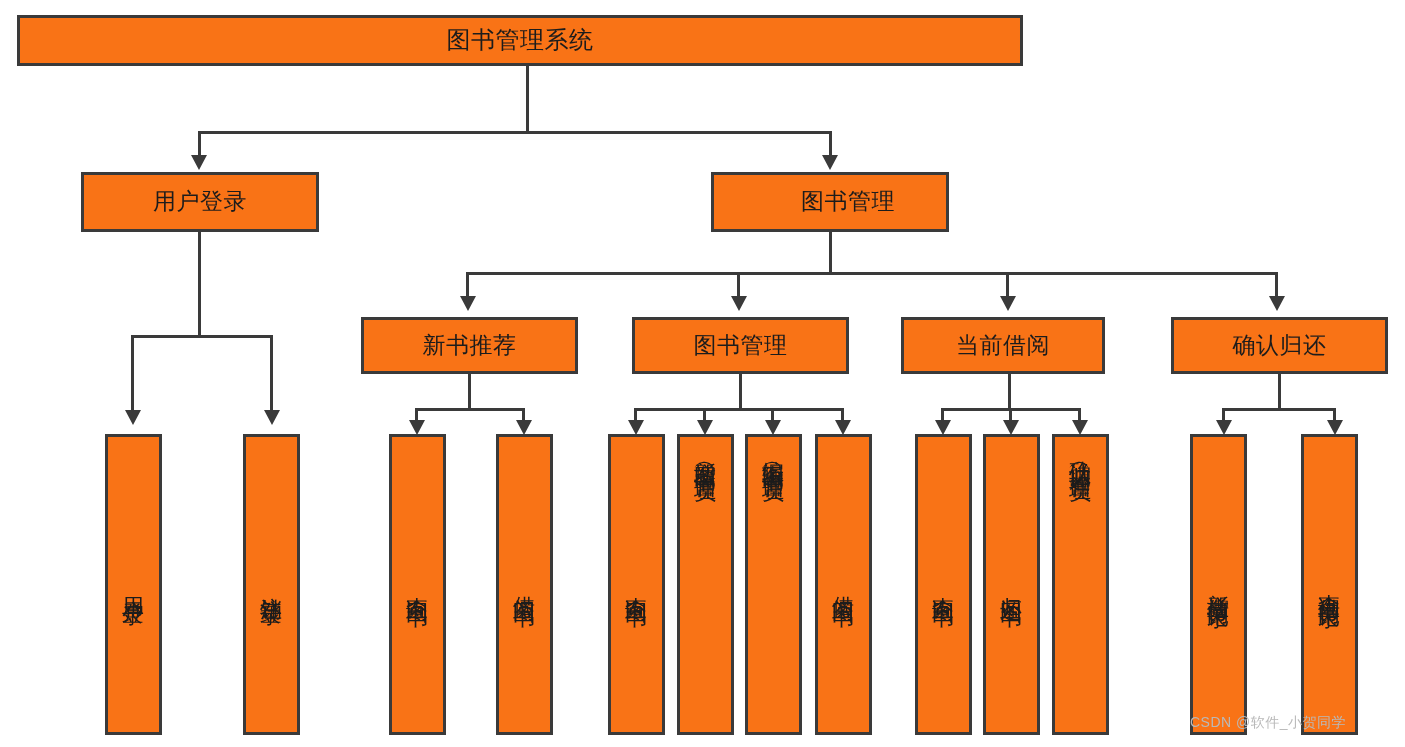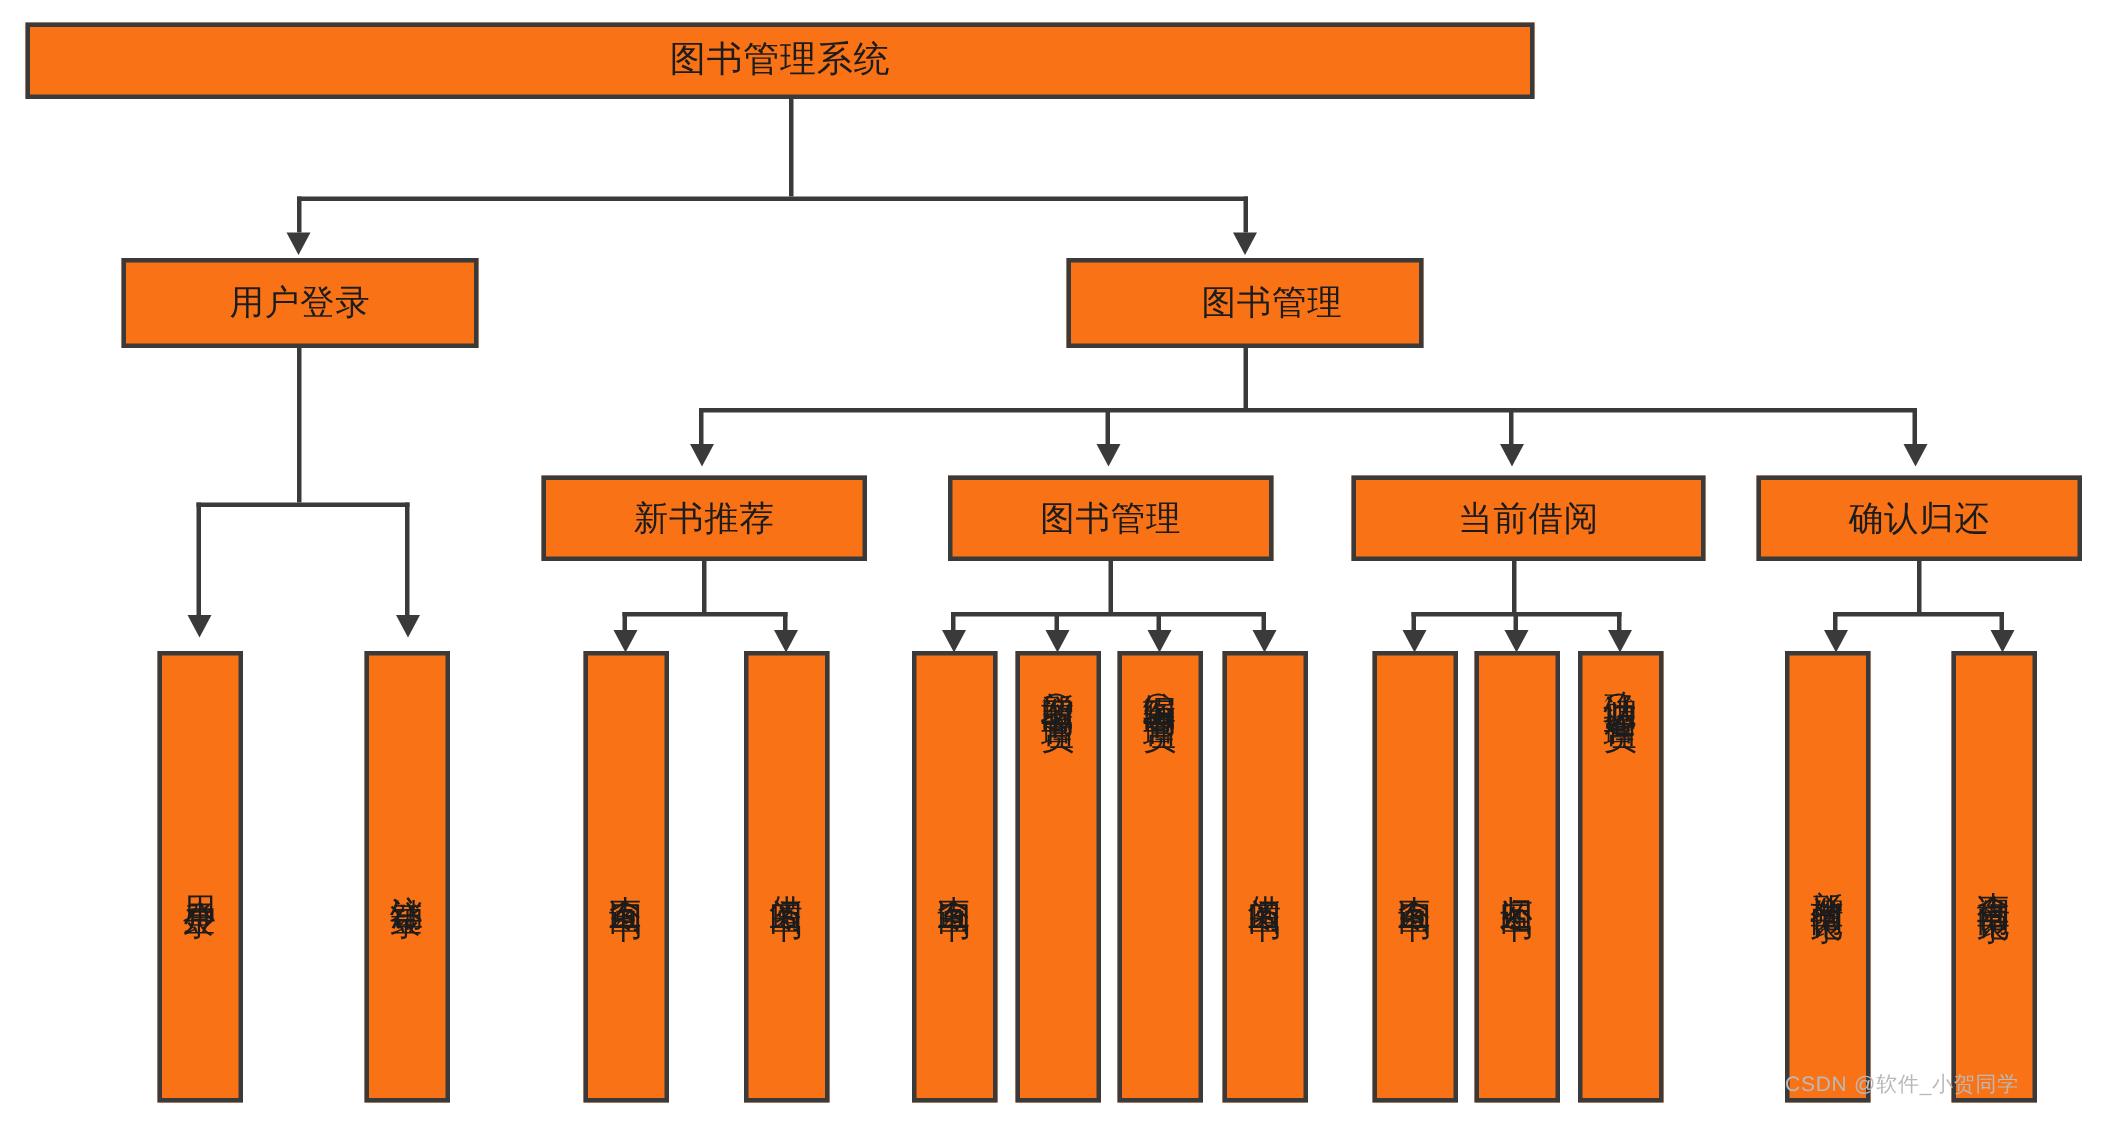--- a/index.html
+++ b/index.html
@@ -127,21 +127,21 @@
   <div class="arrow" style="left:731px; top:296px;"></div>
   <div class="arrow" style="left:1000px; top:296px;"></div>
   <div class="arrow" style="left:1269px; top:296px;"></div>
 
   <div class="node horiz" style="left:361px; top:317px; width:217px; height:57px;">
     <span class="label">新书推荐</span>
   </div>
   <div class="node horiz" style="left:632px; top:317px; width:217px; height:57px;">
     <span class="label">图书管理</span>
   </div>
-  <div class="node horiz" style="left:901px; top:317px; width:236px; height:57px;">
+  <div class="node horiz" style="left:901px; top:317px; width:204px; height:57px;">
     <span class="label">当前借阅</span>
   </div>
   <div class="node horiz" style="left:1171px; top:317px; width:217px; height:57px;">
     <span class="label">确认归还</span>
   </div>
 
   <div class="ln v" style="left:468px; top:374px; height:34px;"></div>
   <div class="ln h" style="left:415px; top:408px; width:110px;"></div>
   <div class="ln v" style="left:415px; top:408px; height:12px;"></div>
   <div class="ln v" style="left:522px; top:408px; height:12px;"></div>

